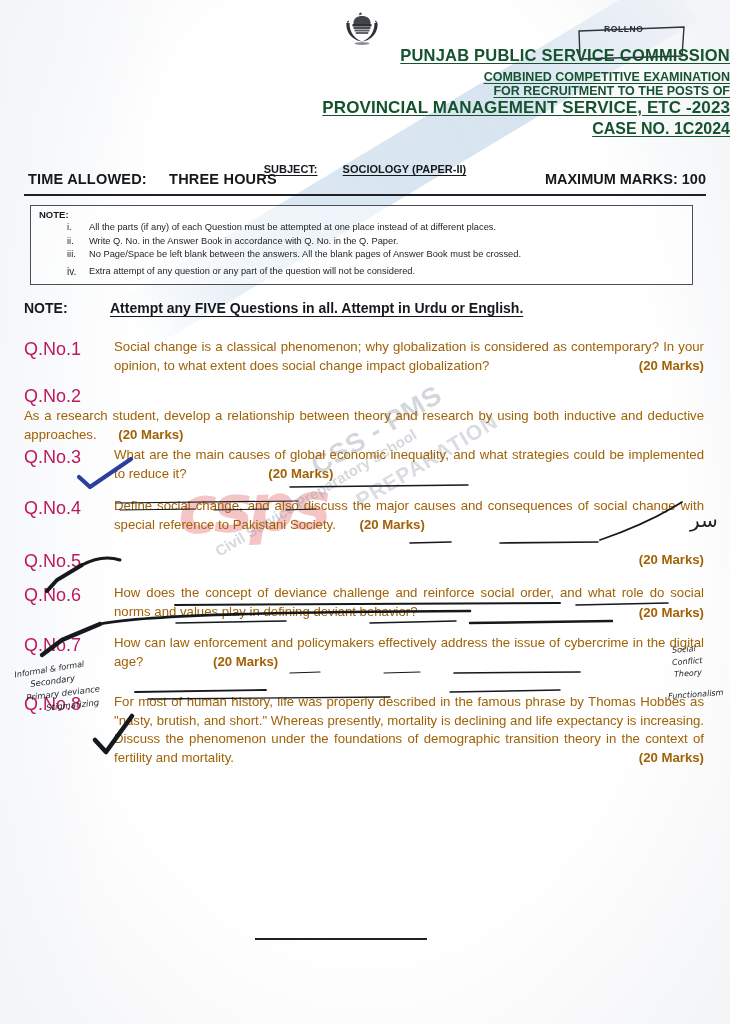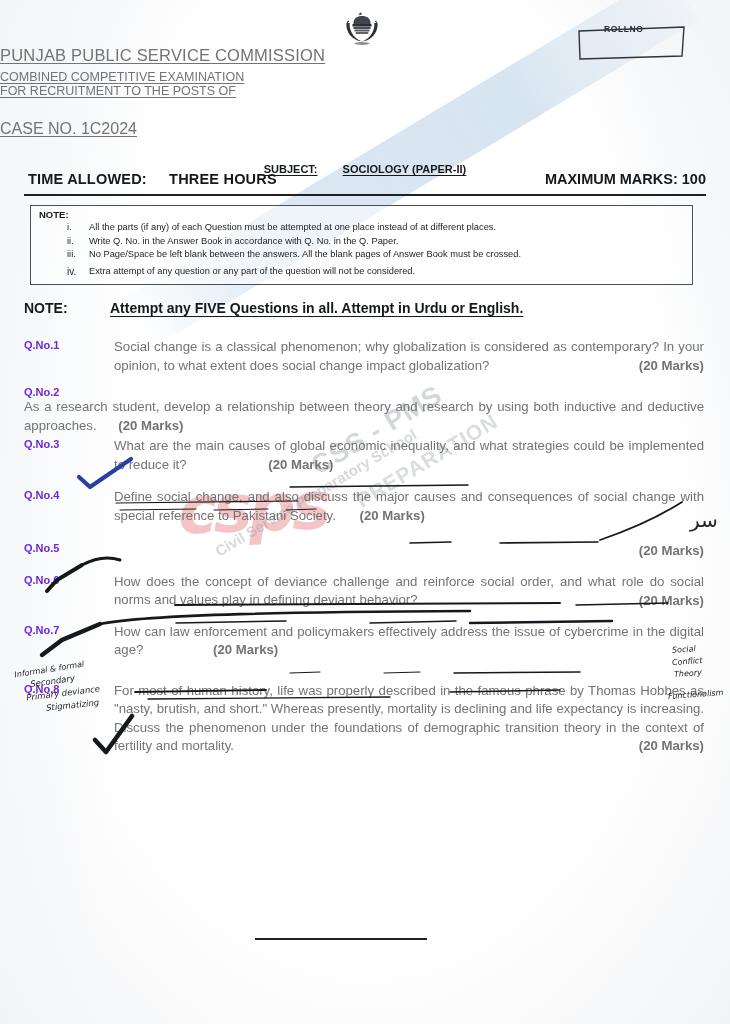--- a/index.html
+++ b/index.html
@@ -122,23 +122,23 @@
     font-size: 8.5px;
     font-weight: 700;
     letter-spacing: 0.6px;
     color: #2b2f36;
   }
 
   
   .hdr {
     position: absolute;
     width: 100%;
-    text-align: left;
-    font-weight: 400;
-    color: #737373;
+    text-align: right;
+    font-weight: 700;
+    color: #14532d;
   }
   .ul { text-decoration: underline; text-underline-offset: 2px; }
 
   #hdr-org    { top: 46px;  font-size: 16.5px; letter-spacing: 0.2px; }
   #hdr-exam   { top: 70px;  font-size: 12.5px; }
   #hdr-forrec { top: 84px;  font-size: 12.5px; }
   #hdr-post   { top: 98px;  font-size: 17px; letter-spacing: 0.1px; }
   #hdr-case   { top: 120px; font-size: 16px; }
 
   #subject-row {
@@ -245,30 +245,30 @@
   }
   .q {
     position: relative;
     display: flex;
     align-items: flex-start;
     margin-bottom: 12px;
   }
   .q-label {
     flex: none;
     width: 90px;
-    font-size: 11px;
-    font-weight: 700;
+    font-size: 18px;
+    font-weight: 400;
     padding-top: 1px;
-    color: #6d28d9;
+    color: #be185d;
   }
   .q-body {
     flex: 1;
     font-size: 13.2px;
     line-height: 18.5px;
-    color: #737373;
+    color: #a16207;
     text-align: justify;
     padding-right: 6px;
   }
   .q-body .marks {
     font-weight: 700;
     white-space: nowrap;
   }
   .marks-right {
     float: right;
     font-weight: 700;
@@ -367,20 +367,21 @@
     <div id="rollno-box">
       <svg viewBox="0 0 108 34" width="108" height="34" aria-hidden="true">
         <polygon points="1,5 106,1 104,30 2,33" fill="none" stroke="#2f333a" stroke-width="1.4"></polygon>
       </svg>
     </div>
     <div id="rollno-label">ROLLNO</div>
 
     <div class="hdr ul" id="hdr-org">PUNJAB PUBLIC SERVICE COMMISSION</div>
     <div class="hdr ul" id="hdr-exam">COMBINED COMPETITIVE EXAMINATION</div>
     <div class="hdr ul" id="hdr-forrec">FOR RECRUITMENT TO THE POSTS OF</div>
+    <div class="hdr ul" id="hdr-post">PROVINCIAL MANAGEMENT SERVICE, ETC -2023</div>
     <div class="hdr ul" id="hdr-case">CASE NO. 1C2024</div>
 
     <div id="subject-row">
       <span class="ul">SUBJECT:</span>
       <span class="ul" style="margin-left:18px">SOCIOLOGY (PAPER-II)</span>
     </div>
 
     <div id="time-row">
       <div id="time-left">
         <span>TIME ALLOWED:</span>

